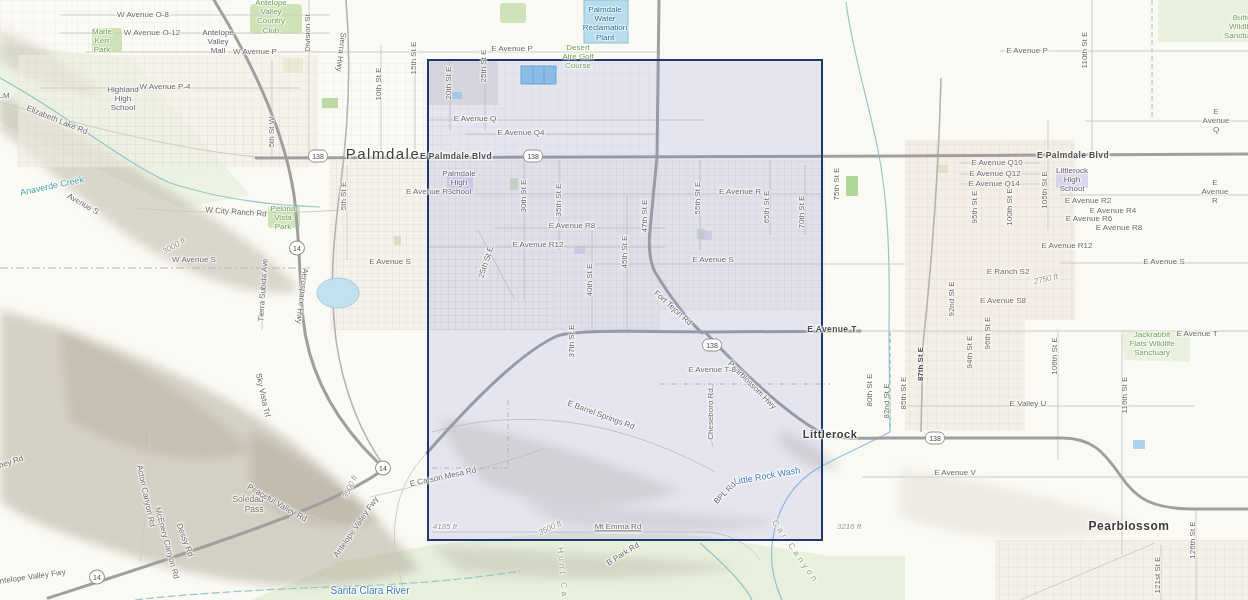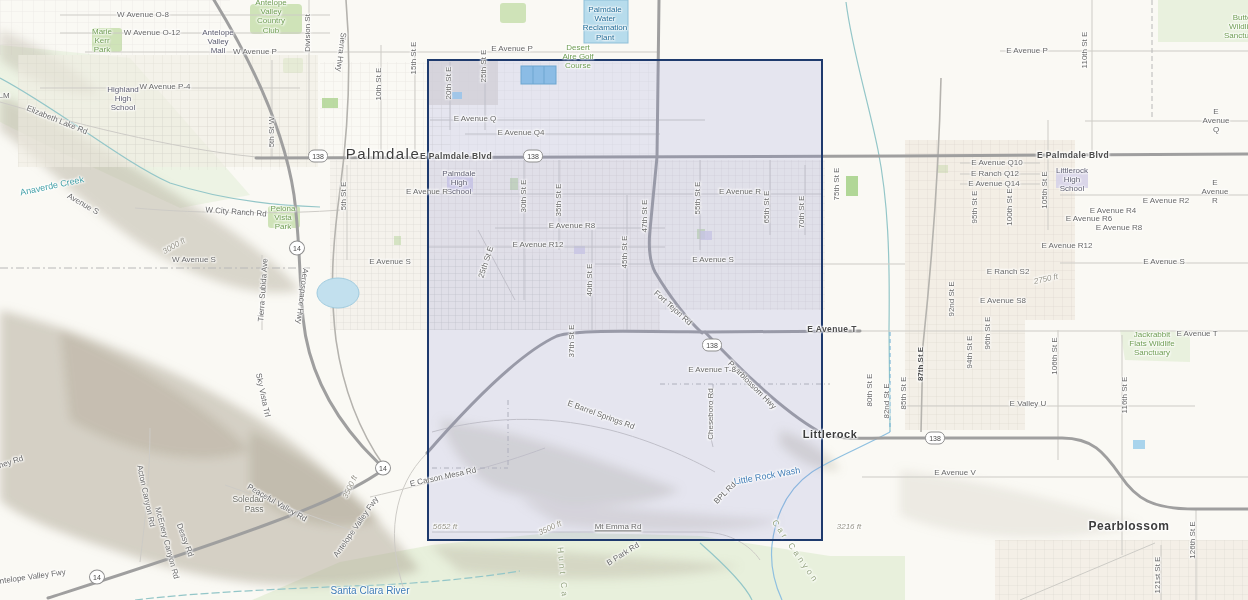--- a/index.html
+++ b/index.html
@@ -290,44 +290,44 @@
       <div class="lbl road" style="left: 752px; top: 385px; transform: translate(-50%, -50%) rotate(45deg);">Pearblossom Hwy</div>
       <div class="lbl road" style="left: 712px; top: 370px; transform: translate(-50%, -50%) rotate(0deg);">E Avenue T-8</div>
       <div class="lbl road" style="left: 572px; top: 341px; transform: translate(-50%, -50%) rotate(-90deg);">37th St E</div>
       <div class="lbl road" style="left: 711px; top: 414px; transform: translate(-50%, -50%) rotate(-90deg);">Cheseboro Rd</div>
       <div class="lbl road" style="left: 601px; top: 415px; transform: translate(-50%, -50%) rotate(20deg);">E Barrel Springs Rd</div>
       <div class="lbl road" style="left: 443px; top: 477px; transform: translate(-50%, -50%) rotate(-12deg);">E Carson Mesa Rd</div>
       <div class="lbl town" style="left: 830px; top: 434px; transform: translate(-50%, -50%) rotate(0deg);">Littlerock</div>
       <div class="lbl blue" style="left: 767px; top: 476px; transform: translate(-50%, -50%) rotate(-10deg);">Little Rock Wash</div>
       <div class="lbl road" style="left: 725px; top: 493px; transform: translate(-50%, -50%) rotate(-45deg);">BPL Rd</div>
       <div class="lbl road" style="left: 618px; top: 527px; transform: translate(-50%, -50%) rotate(0deg); text-decoration: underline;">Mt Emma Rd</div>
-      <div class="lbl elev" style="left: 445px; top: 527px; transform: translate(-50%, -50%) rotate(0deg);">5652 ft</div>
+      <div class="lbl elev" style="left: 445px; top: 527px; transform: translate(-50%, -50%) rotate(0deg);">4185 ft</div>
       <div class="lbl elev" style="left: 550px; top: 528px; transform: translate(-50%, -50%) rotate(-25deg);">3500 ft</div>
       <div class="lbl elev" style="left: 350px; top: 487px; transform: translate(-50%, -50%) rotate(-65deg);">3500 ft</div>
       <div class="lbl canyon" style="left: 795px; top: 552px; transform: translate(-50%, -50%) rotate(55deg);">Car Canyon</div>
       <div class="lbl canyon" style="left: 562px; top: 573px; transform: translate(-50%, -50%) rotate(85deg);">Hunt Ca</div>
       <div class="lbl road" style="left: 623px; top: 554px; transform: translate(-50%, -50%) rotate(-32deg);">B Park Rd</div>
       <div class="lbl blue" style="left: 370px; top: 591px; transform: translate(-50%, -50%) rotate(0deg); font-size: 10px;">Santa Clara River</div>
       <div class="lbl poi2" style="left: 248px; top: 505px; transform: translate(-50%, -50%) rotate(0deg);">Soledad
 Pass</div>
       <div class="lbl road" style="left: 356px; top: 527px; transform: translate(-50%, -50%) rotate(-55deg);">Antelope Valley Fwy</div>
       <div class="lbl road" style="left: 30px; top: 577px; transform: translate(-50%, -50%) rotate(-8deg);">Antelope Valley Fwy</div>
       <div class="lbl road" style="left: 146px; top: 496px; transform: translate(-50%, -50%) rotate(78deg);">Acton Canyon Rd</div>
       <div class="lbl road" style="left: 167px; top: 543px; transform: translate(-50%, -50%) rotate(75deg);">McEnery Canyon Rd</div>
       <div class="lbl road" style="left: 185px; top: 540px; transform: translate(-50%, -50%) rotate(70deg);">Dessy Rd</div>
       <div class="lbl road" style="left: 277px; top: 503px; transform: translate(-50%, -50%) rotate(30deg);">Peaceful Valley Rd</div>
       <div class="lbl road" style="left: 263px; top: 395px; transform: translate(-50%, -50%) rotate(78deg);">Sky Vista Trl</div>
       <div class="lbl road" style="left: 11px; top: 462px; transform: translate(-50%, -50%) rotate(-18deg);">ney Rd</div>
       <div class="lbl road" style="left: 997px; top: 163px; transform: translate(-50%, -50%) rotate(0deg);">E Avenue Q10</div>
-      <div class="lbl road" style="left: 995px; top: 174px; transform: translate(-50%, -50%) rotate(0deg);">E Ranch Q12</div>
+      <div class="lbl road" style="left: 995px; top: 174px; transform: translate(-50%, -50%) rotate(0deg);">E Avenue Q12</div>
       <div class="lbl road" style="left: 994px; top: 184px; transform: translate(-50%, -50%) rotate(0deg);">E Avenue Q14</div>
       <div class="lbl poi" style="left: 1072px; top: 180px; transform: translate(-50%, -50%) rotate(0deg);">Littlerock
 High
 School</div>
-      <div class="lbl road" style="left: 1166px; top: 201px; transform: translate(-50%, -50%) rotate(0deg);">E Avenue R2</div>
+      <div class="lbl road" style="left: 1088px; top: 201px; transform: translate(-50%, -50%) rotate(0deg);">E Avenue R2</div>
       <div class="lbl road" style="left: 1113px; top: 211px; transform: translate(-50%, -50%) rotate(0deg);">E Avenue R4</div>
       <div class="lbl road" style="left: 1089px; top: 219px; transform: translate(-50%, -50%) rotate(0deg);">E Avenue R6</div>
       <div class="lbl road" style="left: 1119px; top: 228px; transform: translate(-50%, -50%) rotate(0deg);">E Avenue R8</div>
       <div class="lbl road" style="left: 1067px; top: 246px; transform: translate(-50%, -50%) rotate(0deg);">E Avenue R12</div>
       <div class="lbl road" style="left: 975px; top: 207px; transform: translate(-50%, -50%) rotate(-90deg);">95th St E</div>
       <div class="lbl road" style="left: 1010px; top: 207px; transform: translate(-50%, -50%) rotate(-90deg);">100th St E</div>
       <div class="lbl road" style="left: 1045px; top: 190px; transform: translate(-50%, -50%) rotate(-90deg);">105th St E</div>
       <div class="lbl road" style="left: 1008px; top: 272px; transform: translate(-50%, -50%) rotate(0deg);">E Ranch S2</div>
       <div class="lbl elev" style="left: 1046px; top: 279px; transform: translate(-50%, -50%) rotate(-12deg);">2750 ft</div>
       <div class="lbl road" style="left: 1003px; top: 301px; transform: translate(-50%, -50%) rotate(0deg);">E Avenue S8</div>

